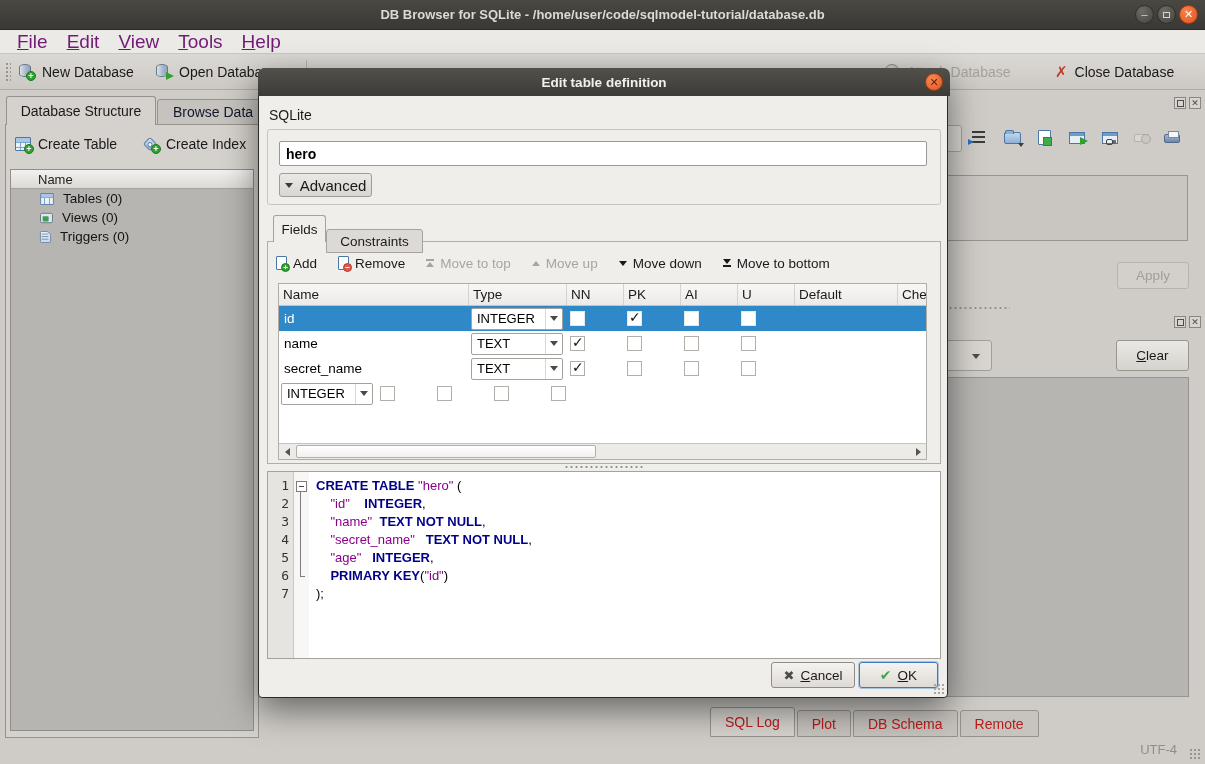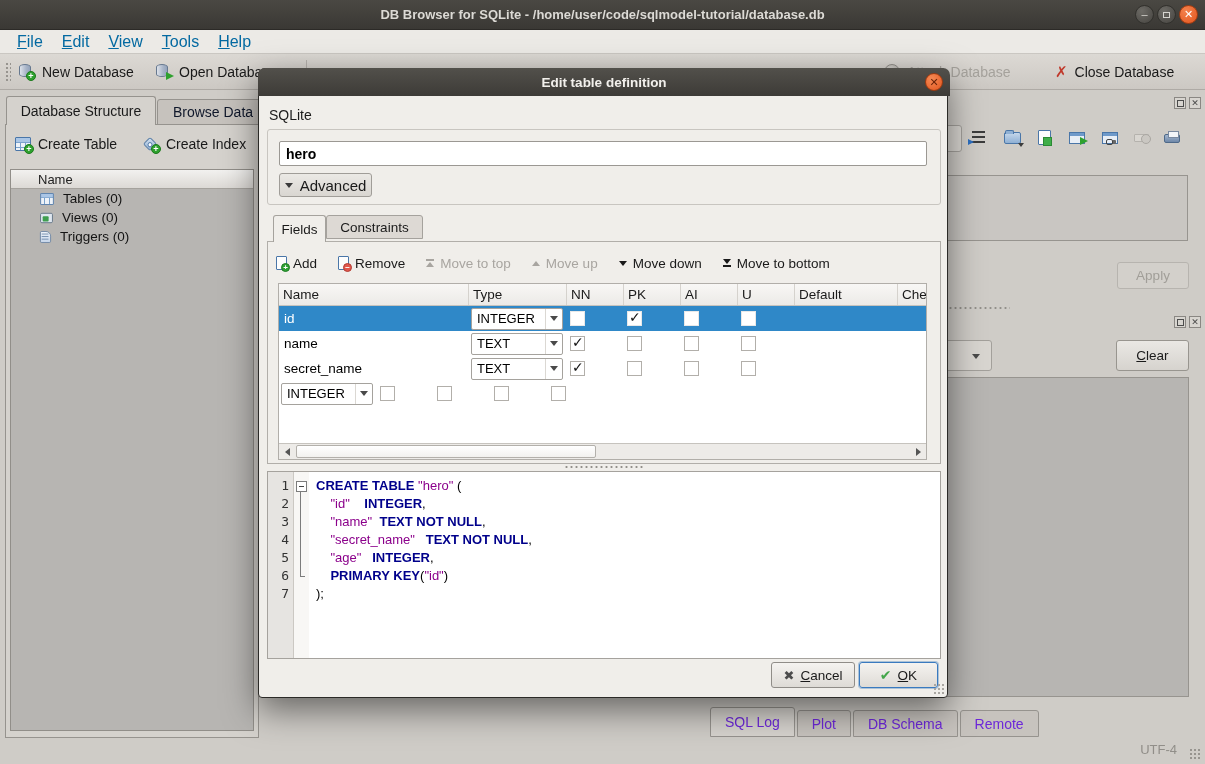--- a/index.html
+++ b/index.html
@@ -8,21 +8,21 @@
 
 .titlebar{position:absolute;left:0;top:0;width:100%;height:30px;background:linear-gradient(#4a4843,#3a3834);border-bottom:1px solid #2c2a27;display:flex;align-items:center;justify-content:center;z-index:2;}
 .titlebar .title{color:#dcdad5;font-weight:bold;font-size:13px;}
 .win-btns{position:absolute;right:7px;top:5px;display:flex;gap:3px;}
 .win-btn{width:19px;height:19px;border-radius:50%;background:radial-gradient(circle at 35% 30%,#6d6b66,#45433f);border:1px solid #31302c;color:#d7d5d0;font-size:11px;line-height:16px;text-align:center;}
 .win-btn .sq{width:7px;height:6px;border:1px solid #d7d5d0;display:inline-block;margin-top:5px;}
 .win-btn.close{background:radial-gradient(circle at 35% 30%,#f4824d,#e2551e);border-color:#a63c10;color:#fff;line-height:17px;}
 
 
 .menubar{position:absolute;top:30px;left:0;width:100%;height:24px;background:#eceae6;border-bottom:1px solid #cac7c2;display:flex;align-items:center;padding-left:8px;z-index:2;}
-.menu-item{font-size:16px;color:#0369a1;padding:2px 10px 2px 9px;}
+.menu-item{font-size:19px;color:#701a75;padding:2px 10px 2px 9px;}
 
 
 .toolbar{position:absolute;top:54px;left:0;width:100%;height:36px;background:linear-gradient(#dcd9d4,#ccc8c3);border-bottom:1px solid #aeaaa5;z-index:1;}
 .tb-grip{position:absolute;left:5px;top:8px;width:6px;height:20px;background-image:radial-gradient(#97948f 1px,transparent 1.3px);background-size:4px 4px;}
 .tb-btn{position:absolute;top:0;height:35px;display:flex;align-items:center;gap:7px;font-size:14px;color:#1a1a1a;}
 .tb-btn.gray{color:#a5a29c;}
 .tb-sep{position:absolute;left:306px;top:6px;width:1px;height:24px;background:#b5b1ac;}
 .ghost{position:absolute;top:60px;width:16px;height:12px;border-radius:4px 4px 0 0;opacity:.85;}
 .ghost.g1{background:linear-gradient(#c9cdd4,#a9b1bc);border:1px solid #8b939f;border-bottom:none;}
 .ghost.g2{background:linear-gradient(#ead086,#d6a73f);border:1px solid #b28a2a;border-bottom:none;}
@@ -86,39 +86,39 @@
 .btn.disabled{color:#a19e98;background:#d3d0cb;border-color:#b7b4af;}
 #apply-btn{position:absolute;left:1117px;top:262px;width:72px;height:27px;z-index:1;}
 #clear-btn{position:absolute;left:1116px;top:340px;width:73px;height:31px;z-index:1;}
 .hsplit-dots{position:absolute;left:948px;top:306px;width:62px;height:4px;background-image:radial-gradient(#928f8a 1px,transparent 1.3px);background-size:5px 4px;z-index:1;}
 .log-combo{position:absolute;left:900px;top:340px;width:92px;height:31px;background:#d8d5d0;border:1px solid #a3a09b;border-radius:3px;z-index:1;}
 .log-combo::after{content:"";position:absolute;right:11px;top:13px;border-left:4px solid transparent;border-right:4px solid transparent;border-top:5px solid #4a4a4a;}
 .log-area{position:absolute;left:712px;top:377px;width:477px;height:320px;background:#b7b5b2;border:1px solid #97948f;z-index:1;}
 
 
 #bottom-tabs{position:absolute;left:710px;top:707px;display:flex;gap:2px;z-index:2;}
-.btab{height:30px;padding:0 14px;display:flex;align-items:center;font-size:14px;color:#6d28d9;background:#c7c3be;border:1px solid #96938e;border-radius:3px 3px 0 0;margin-top:3px;height:27px;}
+.btab{height:30px;padding:0 14px;display:flex;align-items:center;font-size:14px;color:#b91c1c;background:#c7c3be;border:1px solid #96938e;border-radius:3px 3px 0 0;margin-top:3px;height:27px;}
 .btab.active{background:#d7d4cf;margin-top:0;height:30px;}
 .statusbar{position:absolute;left:0;top:738px;width:100%;height:26px;background:#cfccc7;z-index:1;}
 .enc{position:absolute;right:28px;top:4px;font-size:13px;color:#918e89;}
 .grip{position:absolute;right:4px;bottom:4px;width:12px;height:12px;background-image:radial-gradient(#97948f 1px,transparent 1.3px);background-size:4px 4px;}
 
 
 .dialog{position:absolute;left:258px;top:68px;width:690px;height:630px;background:#f0eeea;border:1px solid #2b2a27;border-radius:7px 7px 4px 4px;box-shadow:0 12px 34px rgba(0,0,0,.5);z-index:20;}
 .dlg-titlebar{position:absolute;left:-1px;top:-1px;width:692px;height:28px;background:linear-gradient(#52504b,#3d3b37);border-radius:7px 7px 0 0;display:flex;align-items:center;justify-content:center;}
 .dlg-title{color:#f2f0ec;font-weight:bold;font-size:13.5px;}
 .dlg-close{position:absolute;right:7px;top:5px;width:18px;height:18px;border-radius:50%;background:radial-gradient(circle at 35% 30%,#f58a55,#e2551e);border:1px solid #9e3a10;color:#6b2208;font-size:11px;font-weight:bold;line-height:16px;text-align:center;}
 .dlg-label{position:absolute;left:10px;top:38px;font-size:14px;color:#1a1a1a;}
 .dlg-groupbox{position:absolute;left:8px;top:60px;width:674px;height:76px;border:1px solid #c8c5c0;border-radius:3px;}
 .dlg-input{position:absolute;left:20px;top:72px;width:648px;height:25px;border:1px solid #9b9893;border-radius:2px;background:#fff;font-size:14px;font-weight:bold;padding-left:6px;color:#000;}
 .dlg-advanced{position:absolute;left:20px;top:104px;width:93px;height:24px;display:flex;align-items:center;justify-content:center;gap:7px;background:linear-gradient(#ebe9e5,#d9d6d1);border:1px solid #a09d98;border-radius:3px;font-size:15px;color:#1a1a1a;}
 .tri-d{width:0;height:0;border-left:4px solid transparent;border-right:4px solid transparent;border-top:5px solid #3a3a3a;}
 .dlg-tab{position:absolute;display:flex;align-items:center;justify-content:center;font-size:13.5px;border:1px solid #a5a29d;border-radius:3px 3px 0 0;color:#1a1a1a;}
 #ftab-fields{left:14px;top:146px;width:53px;height:27px;background:#f0eeea;border-bottom:none;z-index:3;}
-#ftab-constraints{left:67px;top:146px;width:97px;height:24px;background:#ddd9d4;z-index:2;}
+#ftab-constraints{left:67px;top:160px;width:97px;height:24px;background:#ddd9d4;z-index:2;}
 .dlg-tabframe{position:absolute;left:8px;top:172px;width:674px;height:223px;border:1px solid #b1aea9;background:#f0eeea;}
 .dlg-toolbar{position:absolute;left:17px;top:180px;height:28px;display:flex;align-items:center;gap:21px;z-index:1;}
 .tbtn{display:flex;align-items:center;gap:6px;font-size:13.5px;color:#1a1a1a;}
 .tbtn.disabled{color:#a8a5a0;}
 .pg{position:relative;width:11px;height:14px;background:#fdfdfd;border:1px solid #4a76a8;border-radius:1px;}
 .bdg{position:absolute;right:-4px;bottom:-3px;width:9px;height:9px;border-radius:50%;color:#fff;font-size:8px;font-weight:bold;line-height:8px;text-align:center;}
 .bdg.add{background:#2fa135;border:1px solid #1f7d24;}
 .bdg.rem{background:#e2574c;border:1px solid #b23d34;}
 .mi{display:inline-flex;flex-direction:column;align-items:center;gap:1px;}
 .mi .bar{width:8px;height:2px;background:currentColor;}

